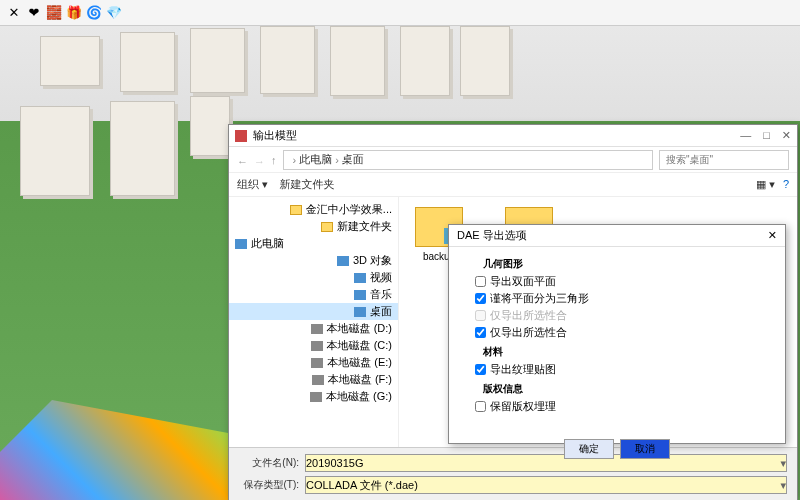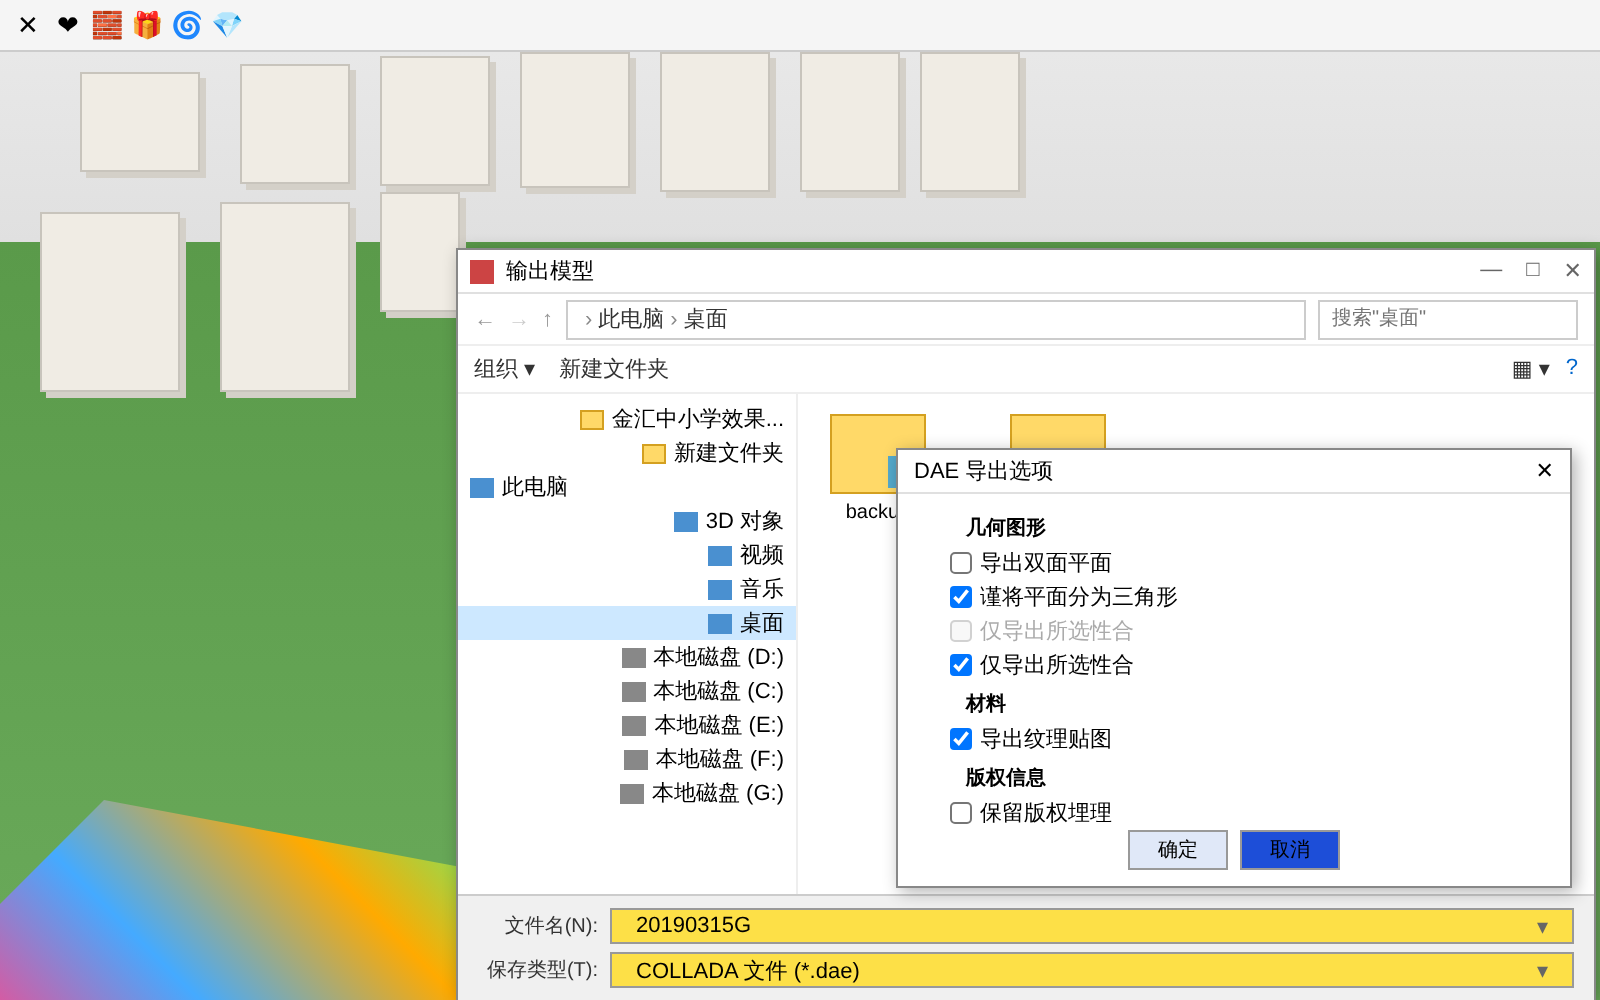--- a/index.html
+++ b/index.html
@@ -39,34 +39,34 @@
 
 .files { flex: 1; padding: 10px; display: flex; gap: 30px; align-items: flex-start; }
 .file-item { text-align: center; width: 60px; cursor: pointer; }
 .file-icon { width: 48px; height: 40px; background: #ffd968; border: 1px solid #d4a020; margin: 0 auto 4px; position: relative; }
 .file-icon::after { content: ""; position: absolute; right: 4px; bottom: 2px; width: 14px; height: 16px; background: #5ac; }
 .file-name { font-size: 10px; }
 
 .bottom { border-top: 1px solid #ccc; background: #f0f0f0; padding: 6px 10px; }
 .form-row { display: flex; align-items: center; margin-bottom: 4px; gap: 6px; }
 .form-row label { width: 60px; font-size: 10px; color: #333; text-align: right; }
-.form-row .field { flex: 1; border: 1px solid #999; background: #fde047; height: 18px; padding: 0 12px; font-size: 10px; display: flex; align-items: center; }
+.form-row .field { flex: 1; border: 1px solid #999; background: #fef9c3; height: 18px; padding: 0 0; font-size: 10px; display: flex; align-items: center; }
 .dlg-btns { display: flex; gap: 8px; padding: 4px 10px 0; justify-content: flex-end; }
 .btn { border: 1px solid #999; background: #1d4ed8; padding: 2px 14px; font-size: 10px; cursor: pointer; }
 
 .options-dialog { left: 448px; top: 224px; width: 338px; height: 220px; z-index: 10; }
 .opt-title { height: 22px; border-bottom: 1px solid #e0e0e0; display: flex; align-items: center; padding: 0 8px; font-size: 11px; }
 .opt-title .x { margin-left: auto; cursor: pointer; }
 .opt-body { padding: 6px 18px; }
 .opt-section { font-size: 10px; font-weight: bold; margin: 4px 16px 2px; }
 .opt-row { display: flex; align-items: center; gap: 4px; font-size: 10px; padding: 1px 0 1px 8px; }
 .opt-row input { width: 11px; height: 11px; }
 .opt-row.disabled { color: #aaa; }
 .highlight { border: 2px solid #e02020; padding: 0 2px; margin: 1px 0; }
-.opt-btns { display: flex; gap: 6px; justify-content: center; margin-top: 0; align-items: center; }
+.opt-btns { display: flex; gap: 6px; justify-content: center; margin-top: 24px; align-items: center; }
 </style>
 </head>
 <body>
 
 <div class="toolbar">
   <span class="tool-icon">✕</span>
   <span class="tool-icon">❤</span>
   <span class="tool-icon">🧱</span>
   <span class="tool-icon">🎁</span>
   <span class="tool-icon">🌀</span>

